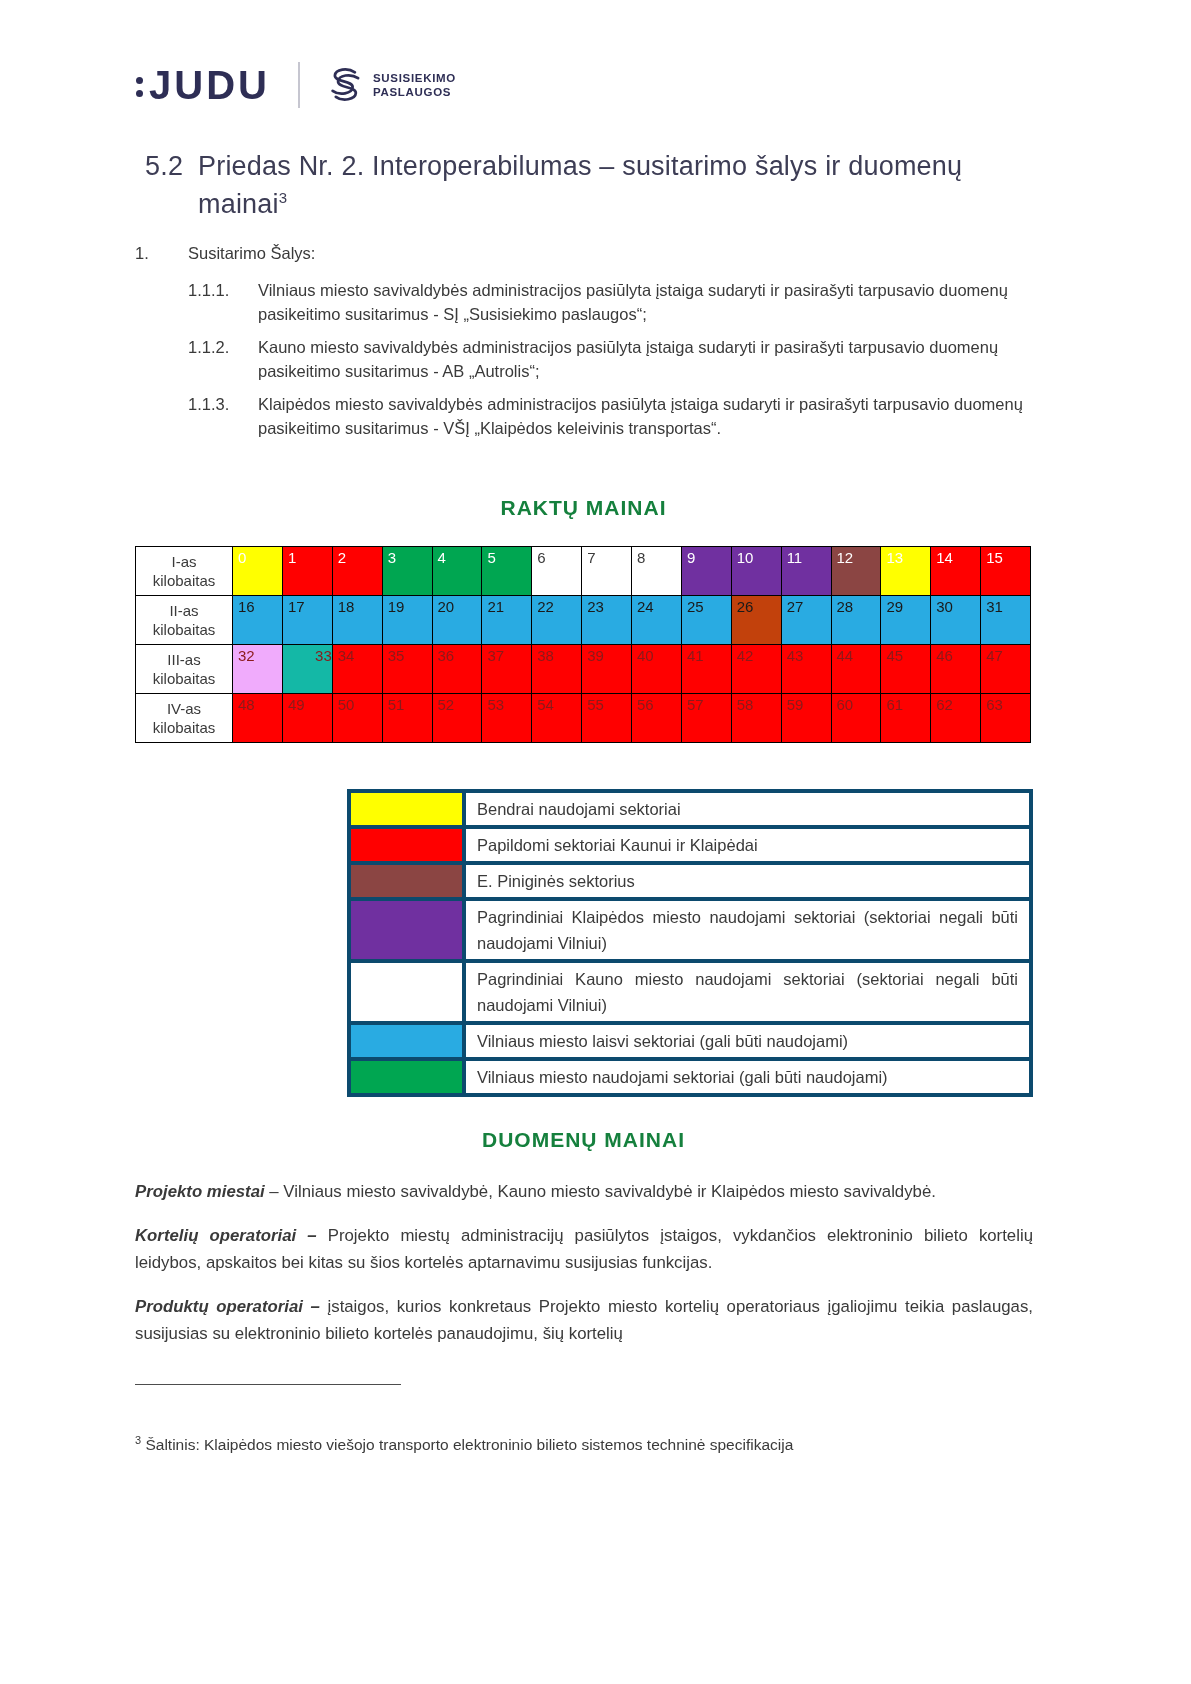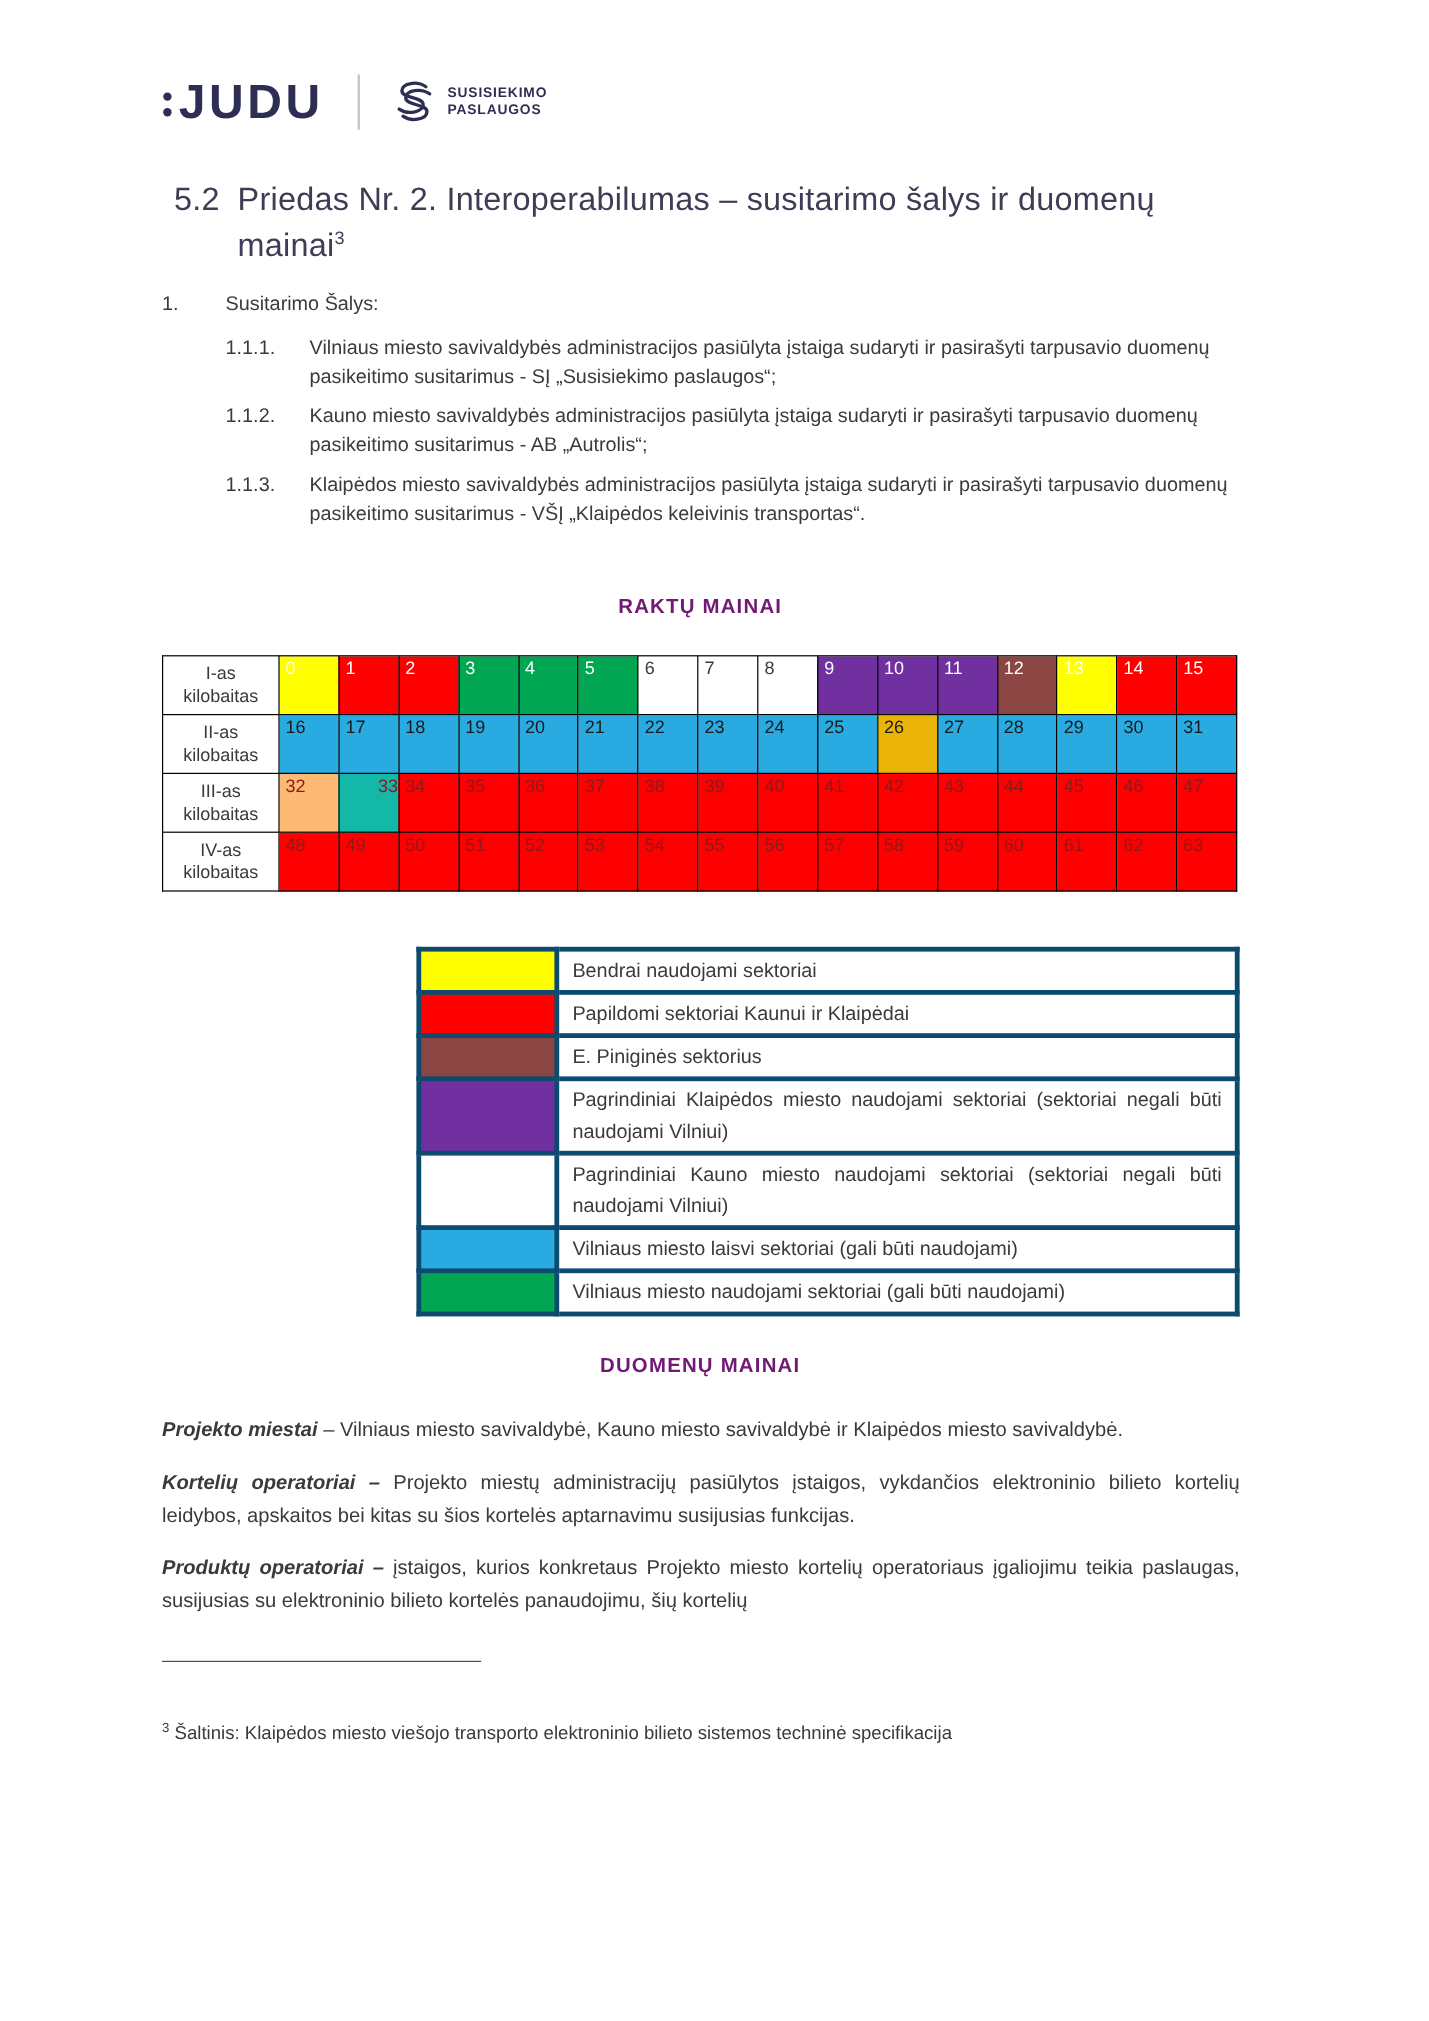--- a/index.html
+++ b/index.html
@@ -73,24 +73,24 @@
   .party-item { display: flex; margin-left: 53px; margin-bottom: 9px; }
   .party-item .i-num { width: 70px; flex: none; }
   .party-item .i-text { flex: 1; }
 
   
   .section-title {
     position: absolute;
     left: 135px;
     width: 897px;
     text-align: center;
-    font-size: 17px;
+    font-size: 21px;
     font-weight: 600;
     letter-spacing: 1px;
-    color: #701a75;
+    color: #15803d;
   }
   .title-raktu { top: 496px; }
   .title-duomenu { top: 1128px; }
 
   
   .key-table {
     position: absolute;
     left: 135px;
     top: 546px;
     width: 896px;
@@ -244,30 +244,30 @@
           <td class="kt-cell" style="background: rgb(41, 171, 226); color: rgb(26, 26, 26);">16</td>
           <td class="kt-cell" style="background: rgb(41, 171, 226); color: rgb(26, 26, 26);">17</td>
           <td class="kt-cell" style="background: rgb(41, 171, 226); color: rgb(26, 26, 26);">18</td>
           <td class="kt-cell" style="background: rgb(41, 171, 226); color: rgb(26, 26, 26);">19</td>
           <td class="kt-cell" style="background: rgb(41, 171, 226); color: rgb(26, 26, 26);">20</td>
           <td class="kt-cell" style="background: rgb(41, 171, 226); color: rgb(26, 26, 26);">21</td>
           <td class="kt-cell" style="background: rgb(41, 171, 226); color: rgb(26, 26, 26);">22</td>
           <td class="kt-cell" style="background: rgb(41, 171, 226); color: rgb(26, 26, 26);">23</td>
           <td class="kt-cell" style="background: rgb(41, 171, 226); color: rgb(26, 26, 26);">24</td>
           <td class="kt-cell" style="background: rgb(41, 171, 226); color: rgb(26, 26, 26);">25</td>
-          <td class="kt-cell" style="background: #eab308; color: rgb(26, 26, 26);">26</td>
+          <td class="kt-cell" style="background: #c2410c; color: rgb(26, 26, 26);">26</td>
           <td class="kt-cell" style="background: rgb(41, 171, 226); color: rgb(26, 26, 26);">27</td>
           <td class="kt-cell" style="background: rgb(41, 171, 226); color: rgb(26, 26, 26);">28</td>
           <td class="kt-cell" style="background: rgb(41, 171, 226); color: rgb(26, 26, 26);">29</td>
           <td class="kt-cell" style="background: rgb(41, 171, 226); color: rgb(26, 26, 26);">30</td>
           <td class="kt-cell" style="background: rgb(41, 171, 226); color: rgb(26, 26, 26);">31</td>
         </tr>
         <tr>
           <td class="kt-label">III-as kilobaitas</td>
-          <td class="kt-cell" style="background: #fdba74; color: rgb(139, 26, 26); margin-left: 24px;">32</td>
+          <td class="kt-cell" style="background: #f0abfc; color: rgb(139, 26, 26); margin-left: 24px;">32</td>
           <td class="kt-cell" style="background: #14b8a6; color: rgb(139, 26, 26); text-align: right;">33</td>
           <td class="kt-cell" style="background: rgb(255, 0, 0); color: rgb(139, 26, 26);">34</td>
           <td class="kt-cell" style="background: rgb(255, 0, 0); color: rgb(139, 26, 26);">35</td>
           <td class="kt-cell" style="background: rgb(255, 0, 0); color: rgb(139, 26, 26);">36</td>
           <td class="kt-cell" style="background: rgb(255, 0, 0); color: rgb(139, 26, 26);">37</td>
           <td class="kt-cell" style="background: rgb(255, 0, 0); color: rgb(139, 26, 26);">38</td>
           <td class="kt-cell" style="background: rgb(255, 0, 0); color: rgb(139, 26, 26);">39</td>
           <td class="kt-cell" style="background: rgb(255, 0, 0); color: rgb(139, 26, 26);">40</td>
           <td class="kt-cell" style="background: rgb(255, 0, 0); color: rgb(139, 26, 26);">41</td>
           <td class="kt-cell" style="background: rgb(255, 0, 0); color: rgb(139, 26, 26);">42</td>

